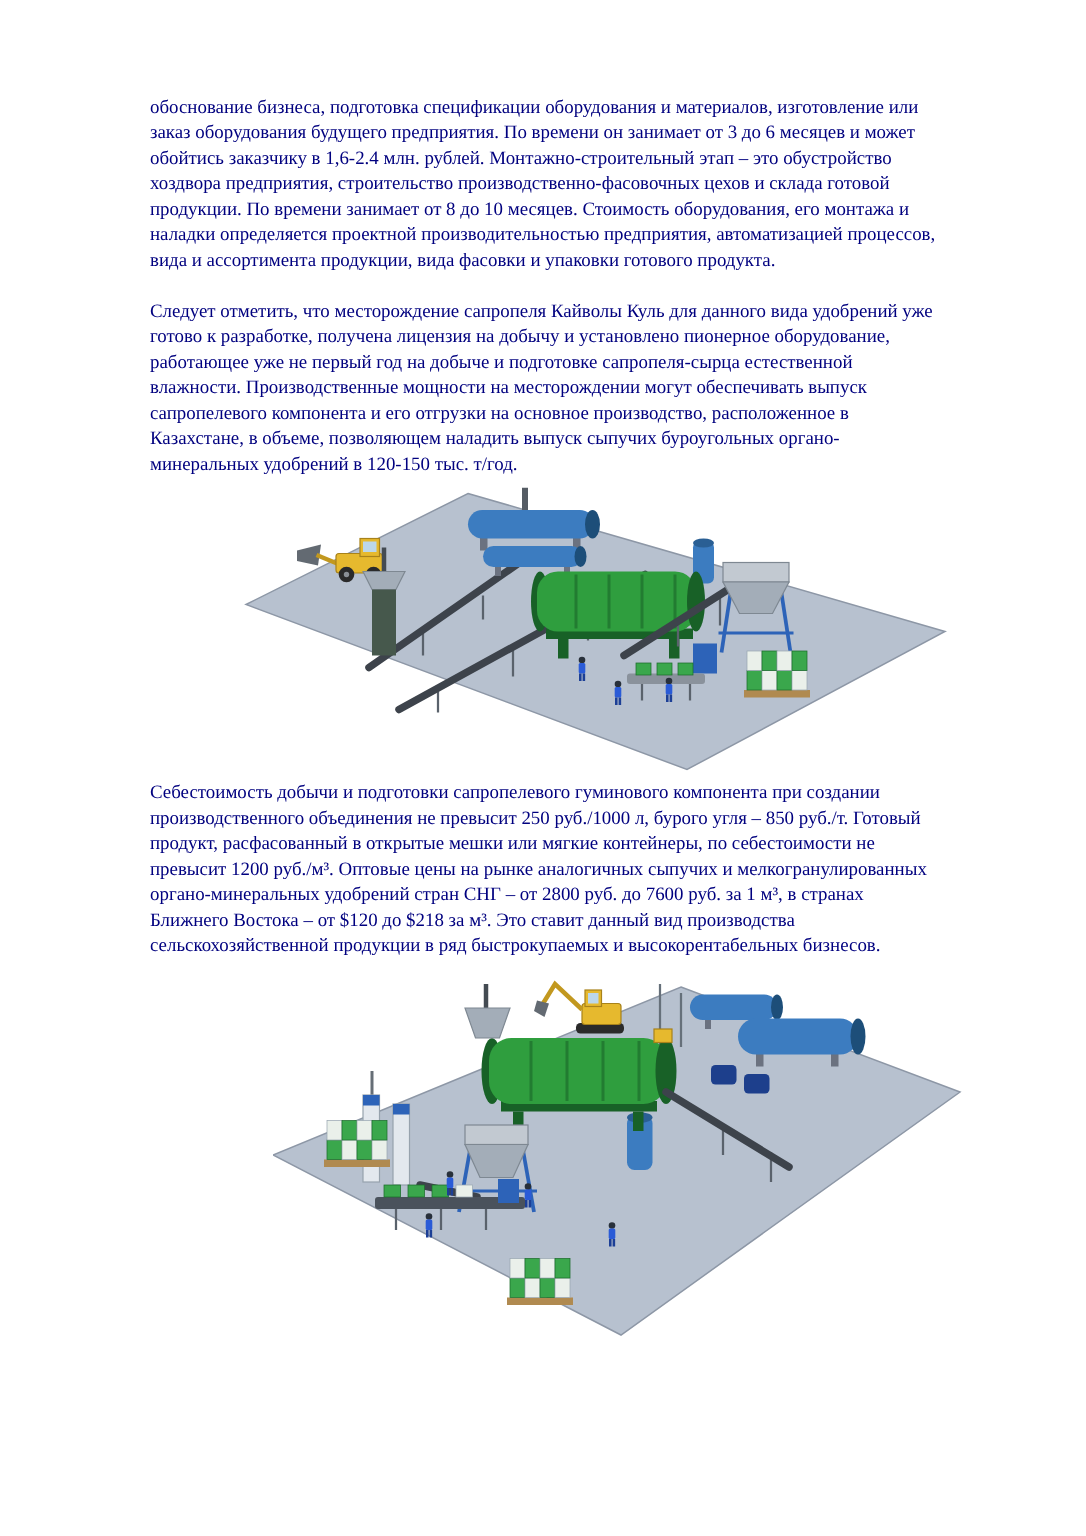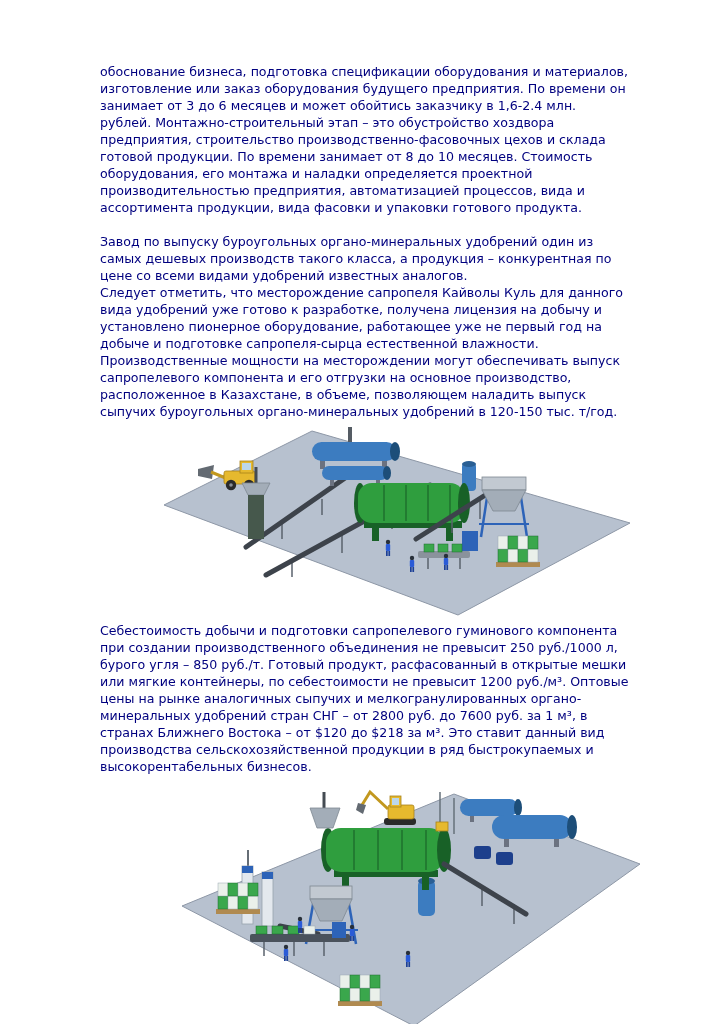--- a/index.html
+++ b/index.html
@@ -7,21 +7,21 @@
     position:relative;
     width:724px;height:1024px;
     margin:0 auto;
     background:var(--page-bg,#ffffff);
     font-family:"DejaVu Sans","Liberation Sans",sans-serif;
     color:var(--text-color,#00007f);
     font-size:12.6px;line-height:17px;
     padding:63px 95px 0 100px;
     box-sizing:border-box;overflow:hidden;
   }
-  .page p{margin:0;text-align:left;}
+  .page p{margin:0;text-align:left;font-family:Liberation Serif, serif;}
   .gap{height:17px;}
   figure{margin:0;}
   .fig1{margin:7px 0 3px 62px;}
   .fig2{margin:3px 0 0 82px;}
   svg{display:block;}
 
   
   .pf{fill:var(--platform,#b7c1cf);stroke:var(--platform-edge,#8d97a6);stroke-width:1;}
   .tank{fill:var(--tank-blue,#3c7cc0);}
   .tankend{fill:var(--tank-dark,#1d4e79);}
@@ -45,21 +45,20 @@
   .window{fill:#bcd7ea;}
   .legs{fill:#6b7280;}
 </style>
 </head>
 <body>
 
 <div class="page">
 
   <p>обоснование бизнеса, подготовка спецификации оборудования и материалов, изготовление или заказ оборудования будущего предприятия. По времени он занимает от 3 до 6 месяцев и может обойтись заказчику в 1,6-2.4 млн. рублей. Монтажно-строительный этап – это обустройство хоздвора предприятия, строительство производственно-фасовочных цехов и склада готовой продукции. По времени занимает от 8 до 10 месяцев. Стоимость оборудования, его монтажа и наладки определяется проектной производительностью предприятия, автоматизацией процессов, вида и ассортимента продукции, вида фасовки и упаковки готового продукта.</p>
   <div class="gap"></div>
-  <p>Завод по выпуску буроугольных органо-минеральных удобрений один из самых дешевых производств такого класса, а продукция – конкурентная по цене со всеми видами удобрений известных аналогов.</p>
   <p>Следует отметить, что месторождение сапропеля Кайволы Куль для данного вида удобрений уже готово к разработке, получена лицензия на добычу и установлено пионерное оборудование, работающее уже не первый год на добыче и подготовке сапропеля-сырца естественной влажности. Производственные мощности на месторождении могут обеспечивать выпуск сапропелевого компонента и его отгрузки на основное производство, расположенное в Казахстане, в объеме, позволяющем наладить выпуск сыпучих буроугольных органо-минеральных удобрений в 120-150 тыс. т/год.</p>
 
   <figure class="fig1">
     <svg width="470" height="192" viewBox="0 0 470 192" role="img">
       <polygon class="pf" points="150,4 468,96 296,188 2,78"></polygon>
 
       <g>
         <line class="convleg" x1="130" y1="136" x2="130" y2="150"></line>
         <line class="convleg" x1="180" y1="108" x2="180" y2="126"></line>
         <line class="convleg" x1="230" y1="82" x2="230" y2="102"></line>

